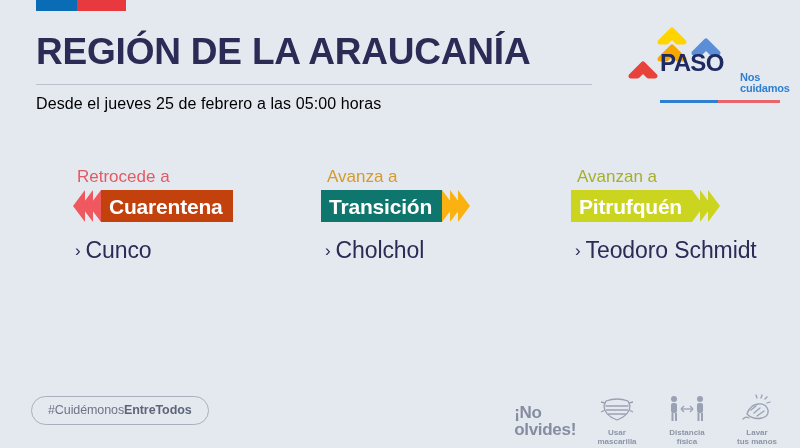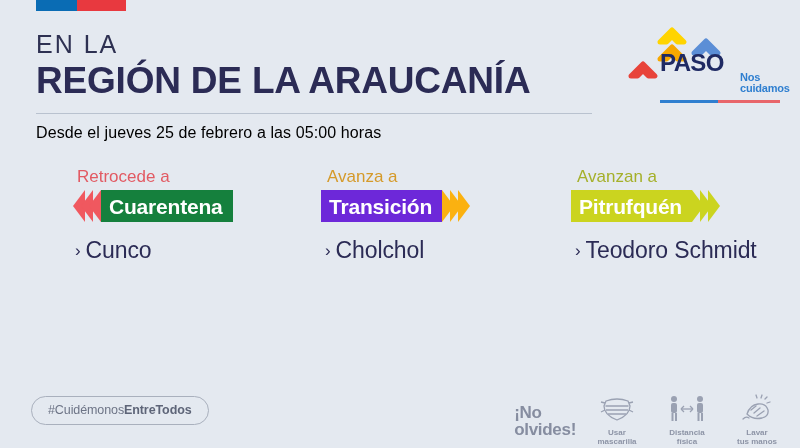--- a/index.html
+++ b/index.html
@@ -177,22 +177,22 @@
   }
   .fwd i:first-child { margin-left: 0; }
   
   .bwd i {
     border-right-width: 12px;
     border-right-style: solid;
     margin-left: -4px;
   }
   .bwd i:first-child { margin-left: 2px; }
 
-  .bar-red    { background: #15803d; }
-  .bar-orange { background: #6d28d9; }
+  .bar-red    { background: #c2410c; }
+  .bar-orange { background: #0f766e; }
   .bar-green  { background: #cbd41f; }
   .arrow-red    { border-right-color: #f0585f; }
   .arrow-orange { border-left-color: #fbb110; }
   .arrow-green  { border-left-color: #cbd41f; }
 
   .city-list { margin: 12px 0 0 4px; }
   .city {
     font-size: 23px;
     color: #2b2b55;
     font-weight: 400;
@@ -262,21 +262,20 @@
 <body>
 
 <div id="poster">
 
   <div class="flagbar">
     <div class="seg-blue"></div>
     <div class="seg-red"></div>
   </div>
 
   <div class="header">
-    <div class="kicker">EN LA</div>
     <div class="title">REGIÓN DE LA ARAUCANÍA</div>
     <div class="rule"></div>
     <div class="subtitle">Desde el jueves 25 de febrero a las 05:00 horas</div>
   </div>
 
   <div class="logo">
     <svg width="160" height="100" viewBox="0 0 160 100" style="position:absolute;left:0;top:0;">
 
       <path d="M46 22 L58 34 L51.5 34 L46 28.5 L40.5 34 L34 34 Z" fill="#ffd400" stroke="#ffd400" stroke-width="5" stroke-linejoin="round"></path>
 

